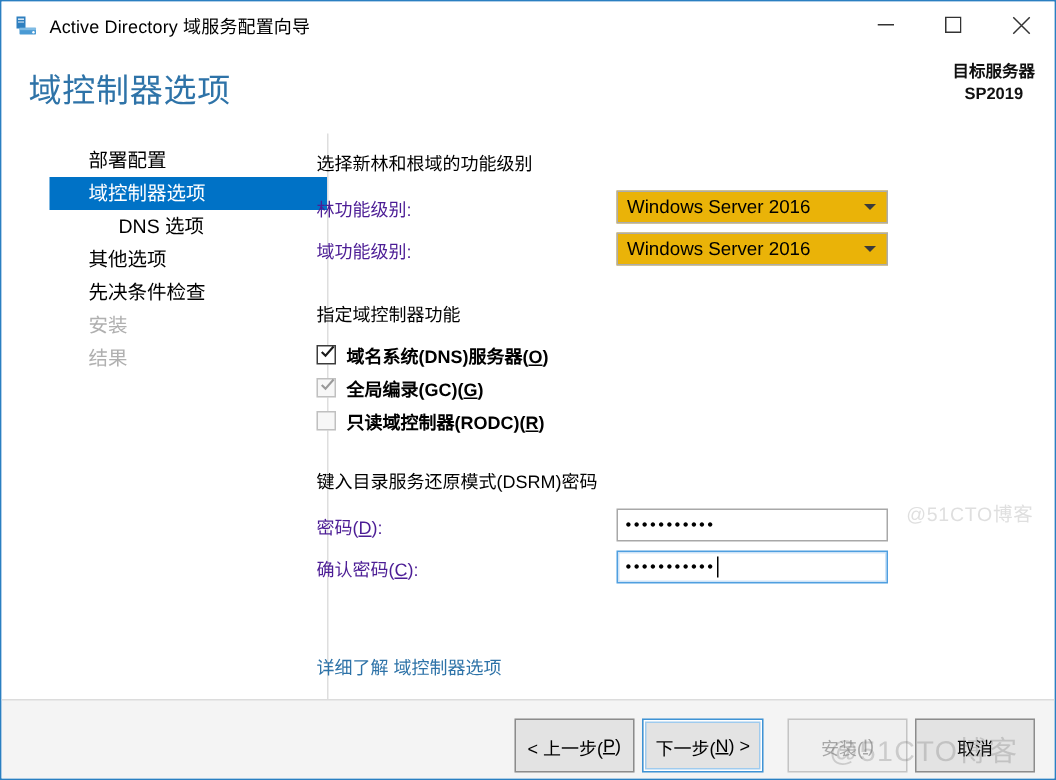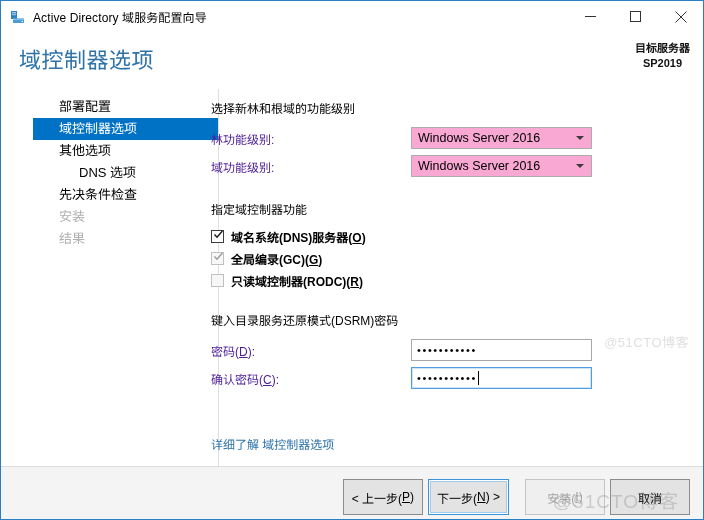--- a/index.html
+++ b/index.html
@@ -158,21 +158,21 @@
     color: #4c1d95;
     white-space: nowrap;
     flex: 0 0 auto;
   }
   .combo {
     position: relative;
     width: 181px;
     height: 22px;
     box-sizing: border-box;
     border: 1px solid #acacac;
-    background: #f9a8d4;
+    background: #eab308;
     display: flex;
     align-items: center;
     cursor: default;
   }
   .combo .combo-value {
     font-size: 12.5px;
     color: #000000;
     padding-left: 6px;
     white-space: nowrap;
   }
@@ -376,22 +376,22 @@
       <div>目标服务器</div>
       <div>SP2019</div>
     </div>
   </div>
 
   <div class="body-area">
 
     <div class="sidebar" id="sidebar">
         <div class="nav-item">部署配置</div>
         <div class="nav-item selected">域控制器选项</div>
+        <div class="nav-item indent">DNS 选项</div>
         <div class="nav-item">其他选项</div>
-        <div class="nav-item indent">DNS 选项</div>
         <div class="nav-item">先决条件检查</div>
         <div class="nav-item disabled">安装</div>
         <div class="nav-item disabled">结果</div>
       </div>
 
     <div class="content">
 
       <div class="section-label">选择新林和根域的功能级别</div>
 
       <div class="form-row">

